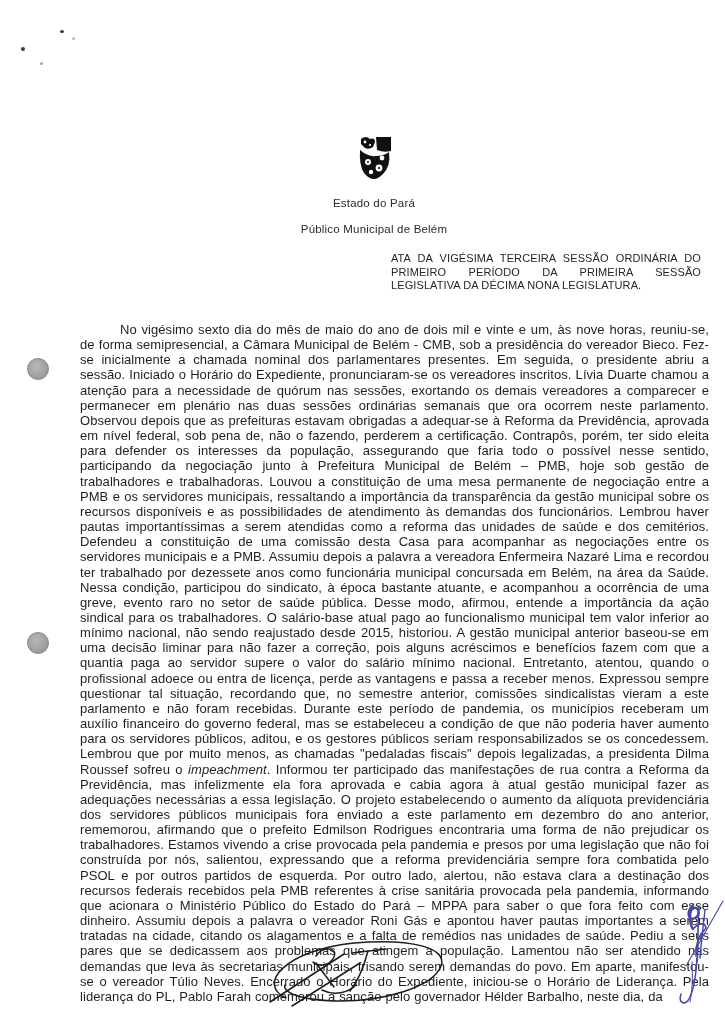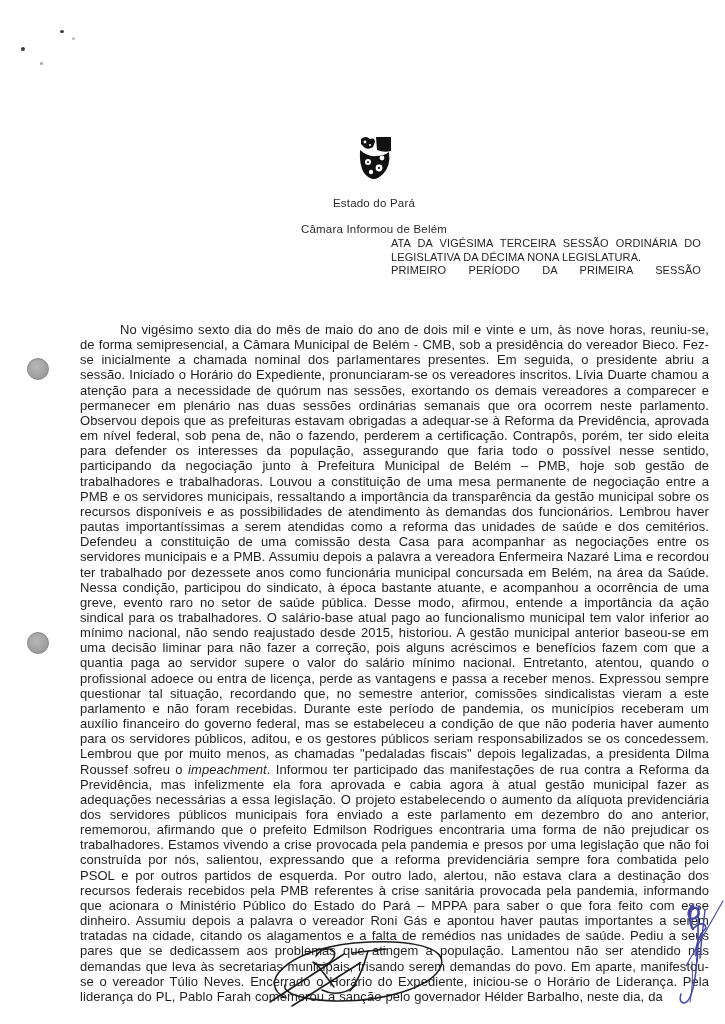--- a/index.html
+++ b/index.html
@@ -60,21 +60,21 @@
   .institution-name {
     margin-top: 14px;
     font-size: 11.5px;
     letter-spacing: .2px;
     color: #2a2a2a;
   }
   
   .title-block {
     position: absolute;
     left: 391px;
-    top: 237px;
+    top: 252px;
     width: 310px;
     font-size: 11px;
     line-height: 13.6px;
     color: #262626;
     letter-spacing: .1px;
   }
   .title-line { text-align: justify; }
   .title-line.jl { text-align-last: justify; }
   
   .minutes-body {
@@ -117,27 +117,27 @@
       <circle cx="14" cy="9" r="1.1" fill="#fff"></circle>
       <path d="M4 14 Q12 21 20 20 Q28 20 33 16 Q35 30 27 38 Q22 43 18 43 Q13 43 8 37 Q3 29 4 14 Z" fill="#111"></path>
       <circle cx="12" cy="26" r="3" fill="#fff"></circle>
       <circle cx="23" cy="32" r="3.4" fill="#fff"></circle>
       <circle cx="26" cy="22" r="2.4" fill="#fff"></circle>
       <circle cx="15" cy="36" r="2.2" fill="#fff"></circle>
       <circle cx="12" cy="26" r="1" fill="#111"></circle>
       <circle cx="23" cy="32" r="1.1" fill="#111"></circle>
     </svg>
     <div class="state-name">Estado do Pará</div>
-    <div class="institution-name">Câmara Informou de Belém</div>
+    <div class="institution-name">Público Municipal de Belém</div>
   </div>
 
   <div class="title-block">
     <div class="title-line jl">ATA DA VIGÉSIMA TERCEIRA SESSÃO ORDINÁRIA DO</div>
+    <div class="title-line jl">PRIMEIRO PERÍODO DA PRIMEIRA SESSÃO</div>
     <div class="title-line">LEGISLATIVA DA DÉCIMA NONA LEGISLATURA.</div>
-    <div class="title-line jl">PRIMEIRO PERÍODO DA PRIMEIRA SESSÃO</div>
   </div>
 
   <p class="minutes-body"><span>No vigésimo sexto dia do mês de maio do ano de dois mil e vinte e um, às nove horas, reuniu-se, de forma semipresencial, a Câmara Municipal de Belém - CMB, sob a presidência do vereador Bieco. Fez-se inicialmente a chamada nominal dos parlamentares presentes. Em seguida, o presidente abriu a sessão. Iniciado o Horário do Expediente, pronunciaram-se os vereadores inscritos. Lívia Duarte chamou a atenção para a necessidade de quórum nas sessões, exortando os demais vereadores a comparecer e permanecer em plenário nas duas sessões ordinárias semanais que ora ocorrem neste parlamento. Observou depois que as prefeituras estavam obrigadas a adequar-se à Reforma da Previdência, aprovada em nível federal, sob pena de, não o fazendo, perderem a certificação. Contrapôs, porém, ter sido eleita para defender os interesses da população, assegurando que faria todo o possível nesse sentido, participando da negociação junto à Prefeitura Municipal de Belém – PMB, hoje sob gestão de trabalhadores e trabalhadoras. Louvou a constituição de uma mesa permanente de negociação entre a PMB e os servidores municipais, ressaltando a importância da transparência da gestão municipal sobre os recursos disponíveis e as possibilidades de atendimento às demandas dos funcionários. Lembrou haver pautas importantíssimas a serem atendidas como a reforma das unidades de saúde e dos cemitérios. Defendeu a constituição de uma comissão desta Casa para acompanhar as negociações entre os servidores municipais e a PMB. Assumiu depois a palavra a vereadora Enfermeira Nazaré Lima e recordou ter trabalhado por dezessete anos como funcionária municipal concursada em Belém, na área da Saúde. Nessa condição, participou do sindicato, à época bastante atuante, e acompanhou a ocorrência de uma greve, evento raro no setor de saúde pública. Desse modo, afirmou, entende a importância da ação sindical para os trabalhadores. O salário-base atual pago ao funcionalismo municipal tem valor inferior ao mínimo nacional, não sendo reajustado desde 2015, historiou. A gestão municipal anterior baseou-se em uma decisão liminar para não fazer a correção, pois alguns acréscimos e benefícios fazem com que a quantia paga ao servidor supere o valor do salário mínimo nacional. Entretanto, atentou, quando o profissional adoece ou entra de licença, perde as vantagens e passa a receber menos. Expressou sempre questionar tal situação, recordando que, no semestre anterior, comissões sindicalistas vieram a este parlamento e não foram recebidas. Durante este período de pandemia, os municípios receberam um auxílio financeiro do governo federal, mas se estabeleceu a condição de que não poderia haver aumento para os servidores públicos, aditou, e os gestores públicos seriam responsabilizados se os concedessem. Lembrou que por muito menos, as chamadas "pedaladas fiscais" depois legalizadas, a presidenta Dilma Roussef sofreu o </span><span class="it">impeachment</span><span>. Informou ter participado das manifestações de rua contra a Reforma da Previdência, mas infelizmente ela fora aprovada e cabia agora à atual gestão municipal fazer as adequações necessárias a essa legislação. O projeto estabelecendo o aumento da alíquota previdenciária dos servidores públicos municipais fora enviado a este parlamento em dezembro do ano anterior, rememorou, afirmando que o prefeito Edmilson Rodrigues encontraria uma forma de não prejudicar os trabalhadores. Estamos vivendo a crise provocada pela pandemia e presos por uma legislação que não foi construída por nós, salientou, expressando que a reforma previdenciária sempre fora combatida pelo PSOL e por outros partidos de esquerda. Por outro lado, alertou, não estava clara a destinação dos recursos federais recebidos pela PMB referentes à crise sanitária provocada pela pandemia, informando que acionara o Ministério Público do Estado do Pará – MPPA para saber o que fora feito com esse dinheiro. Assumiu depois a palavra o vereador Roni Gás e apontou haver pautas importantes a serem tratadas na cidade, citando os alagamentos e a falta de remédios nas unidades de saúde. Pediu a seus pares que se dedicassem aos problemas que atingem a população. Lamentou não ser atendido nas demandas que leva às secretarias municipais, frisando serem demandas do povo. Em aparte, manifestou-se o vereador Túlio Neves. Encerrado o Horário do Expediente, iniciou-se o Horário de Liderança. Pela liderança do PL, Pablo Farah comemorou a sanção pelo governador Hélder Barbalho, neste dia, da</span></p>
 
   <svg class="sig-black" width="188" height="78" viewBox="0 0 188 78" xmlns="http://www.w3.org/2000/svg" fill="none" stroke="#1d1d1d" stroke-width="1.5" stroke-linecap="round">
     <path d="M24 60 C-6 46 24 12 92 5 C150 0 186 10 179 28 C171 49 122 64 72 63 C44 62 20 56 23 47"></path>
     <path d="M8 64 L82 16"></path>
     <path d="M30 68 L98 25"></path>
     <path d="M54 18 C60 8 76 9 72 19 C68 28 55 29 51 24"></path>
     <path d="M54 25 C60 33 66 41 72 49"></path>

